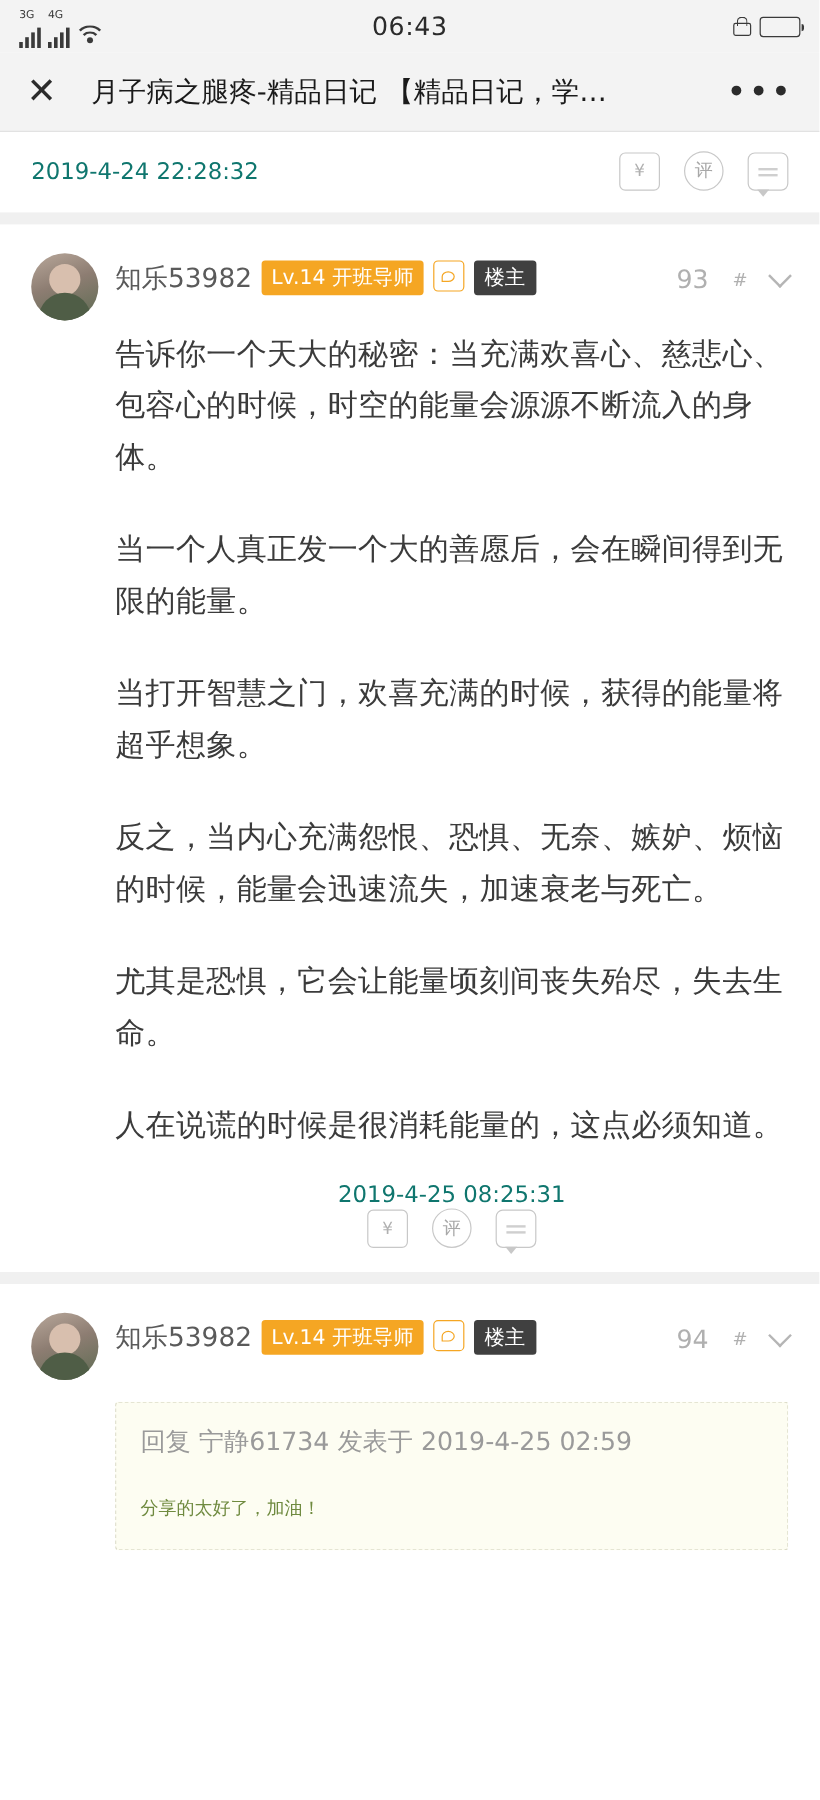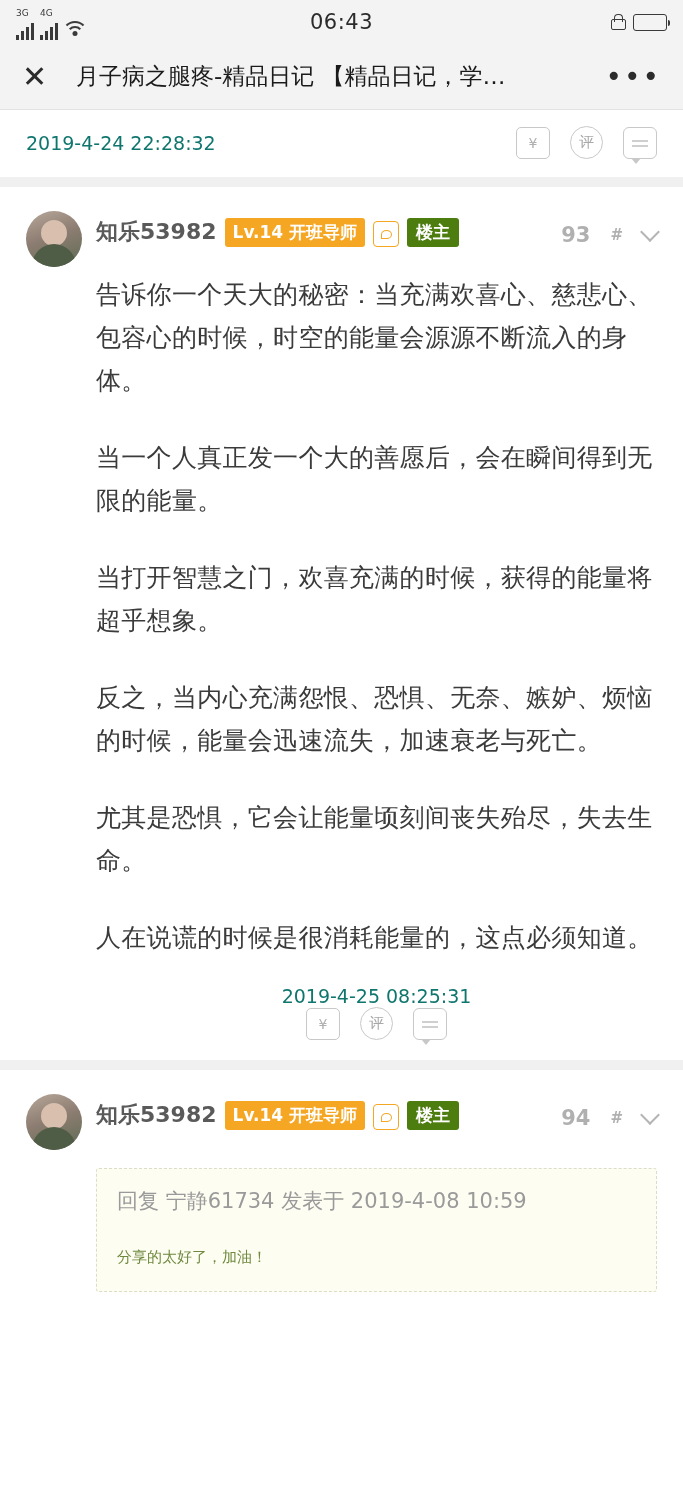--- a/index.html
+++ b/index.html
@@ -238,26 +238,25 @@
     content: "";
     position: absolute;
     width: 44px; height: 26px;
     border-radius: 22px 22px 0 0;
     background: #4f5d46;
     bottom: -3px; left: 6px;
   }
   .head-main {
     flex: 1;
     display: flex;
-    align-items: flex-end;
+    align-items: flex-start;
     flex-wrap: wrap;
     gap: 8px;
     margin-left: 14px;
     padding-top: 6px;
-    font-weight: bold;
   }
   .username {
     font-size: 22px;
     color: #5a5a5a;
   }
   .badge-lv {
     background: #f5a623;
     color: #fff;
     font-size: 17px;
     padding: 3px 8px;
@@ -271,21 +270,21 @@
     display: flex; align-items: center; justify-content: center;
     position: relative;
   }
   .badge-msg span {
     display: block;
     width: 11px; height: 9px;
     border: 1.5px solid #f5a623;
     border-radius: 50% 50% 50% 0;
   }
   .badge-owner {
-    background: #4d7c0f;
+    background: #404040;
     color: #fff;
     font-size: 17px;
     padding: 3px 9px;
     border-radius: 3px;
   }
   .floor {
     color: #b0b0b0;
     font-size: 21px;
     margin-left: auto;
     display: flex;
@@ -449,19 +448,19 @@
             </span>
           <span class="badge-owner">楼主</span>
           <span class="floor">
             <span>94</span>
               <sup>#</sup>
             <span class="chev"></span>
           </span>
         </div>
       </div>
       <div class="quote">
-        <div class="quote-meta">回复 宁静61734 发表于 2019-4-08 10:59</div>
+        <div class="quote-meta">回复 宁静61734 发表于 2019-4-25 02:59</div>
         <div class="quote-text">分享的太好了，加油！</div>
       </div>
     </div>
 
   </div>
 </div>
 
 </body></html>

